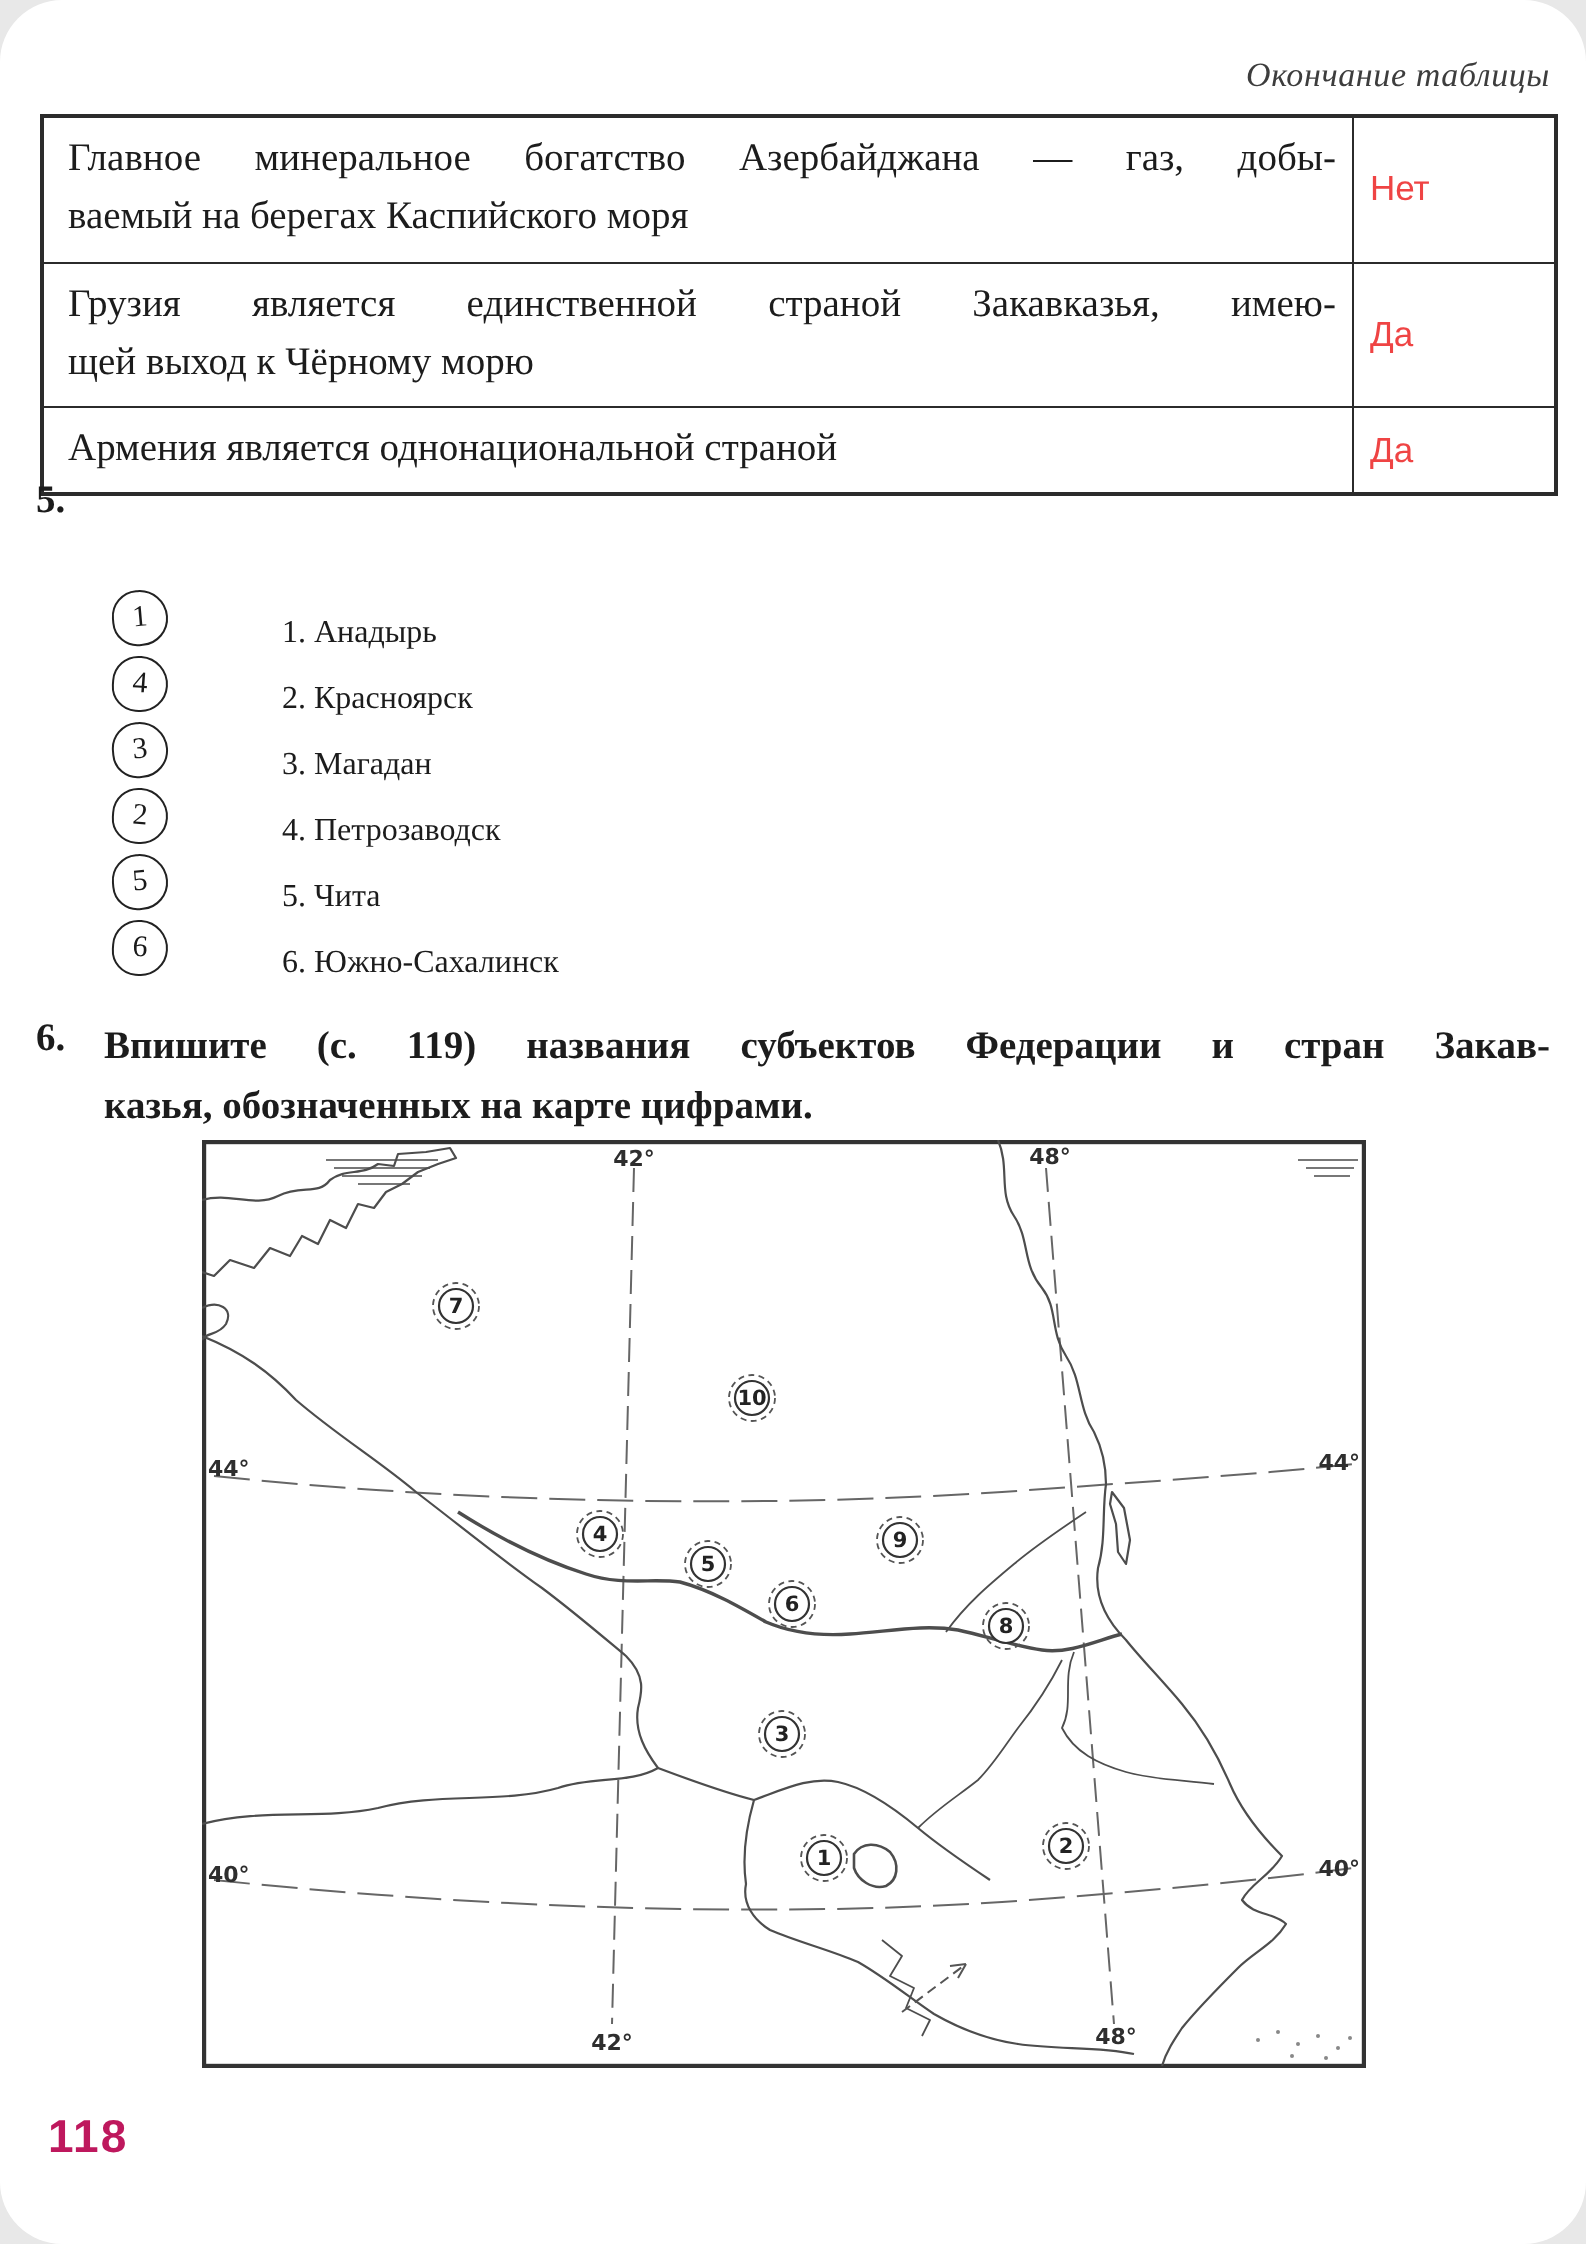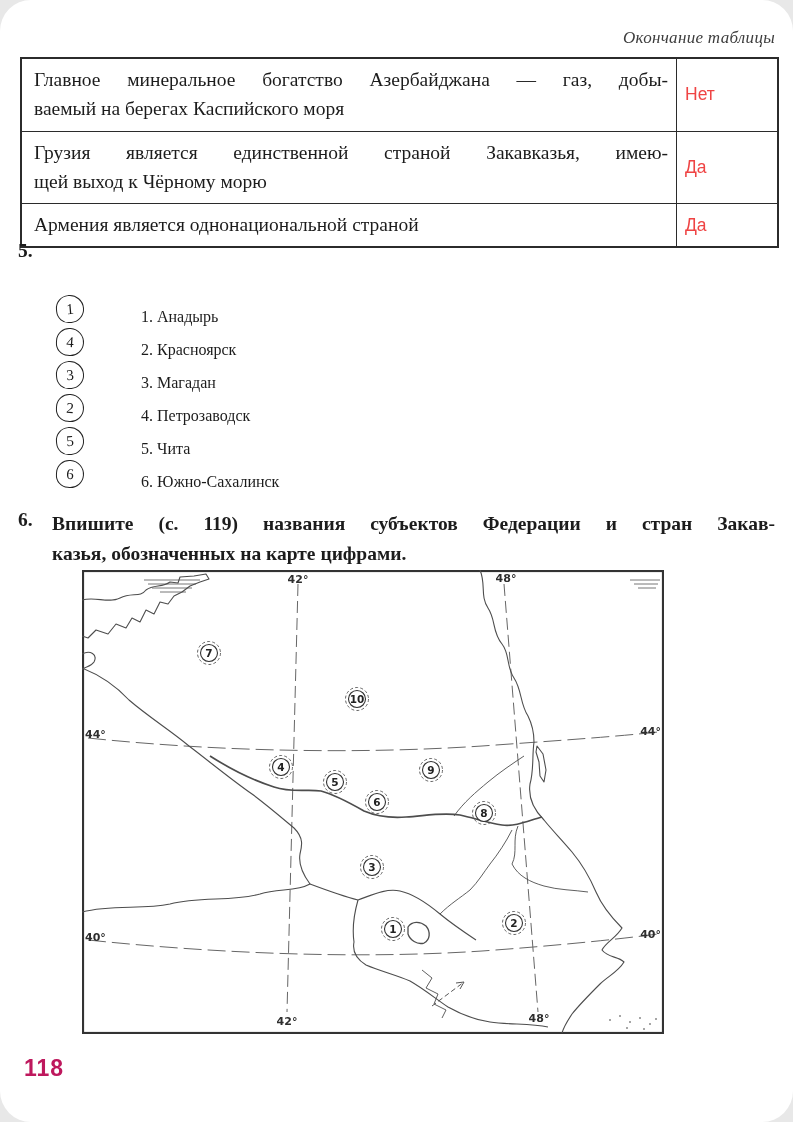--- a/index.html
+++ b/index.html
@@ -47,21 +47,21 @@
     border:1.4px solid #222;border-radius:48% 52% 50% 46%;
     display:flex;align-items:center;justify-content:center;
     font-size:15px;color:#1a1a1a;
   }
   .clist-row:nth-child(odd) .hand-circle{transform:rotate(-5deg);}
   .clist-row:nth-child(even) .hand-circle{transform:rotate(4deg);}
   .clist-label{
     position:absolute;left:52px;top:16px;font-size:16px;margin-left:37px;
   }
   
-  .map-wrap{position:absolute;left:82px;top:570px;width:582px;height:388px;}
+  .map-wrap{position:absolute;left:101px;top:570px;width:582px;height:388px;}
   svg text{font-family:"DejaVu Sans", sans-serif;}
   .deg{font-size:11px;font-weight:600;fill:#2e2e2e;}
   .marker-num{font-size:10.5px;font-weight:700;fill:#222;}
   
   .page-num{
     position:absolute;left:24px;top:1055px;font-family:"Liberation Sans", sans-serif;
     font-weight:700;font-size:23px;letter-spacing:1px;color:#be185d;
   }
 </style>
 </head>

